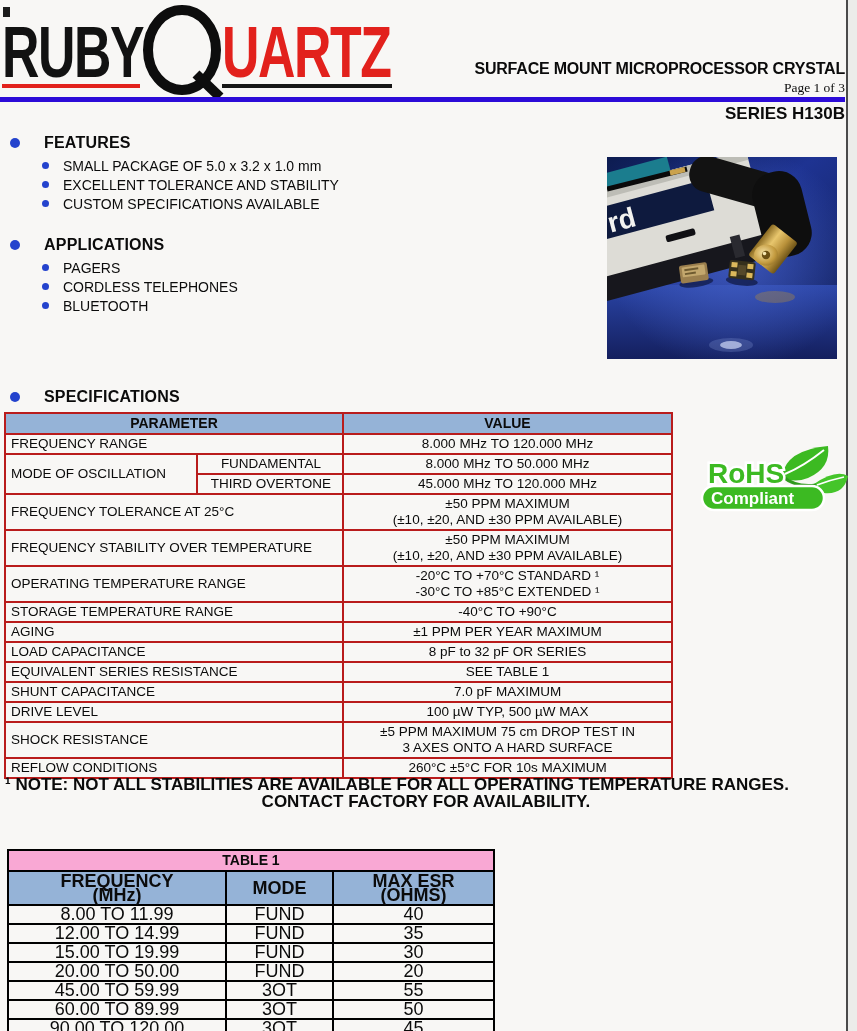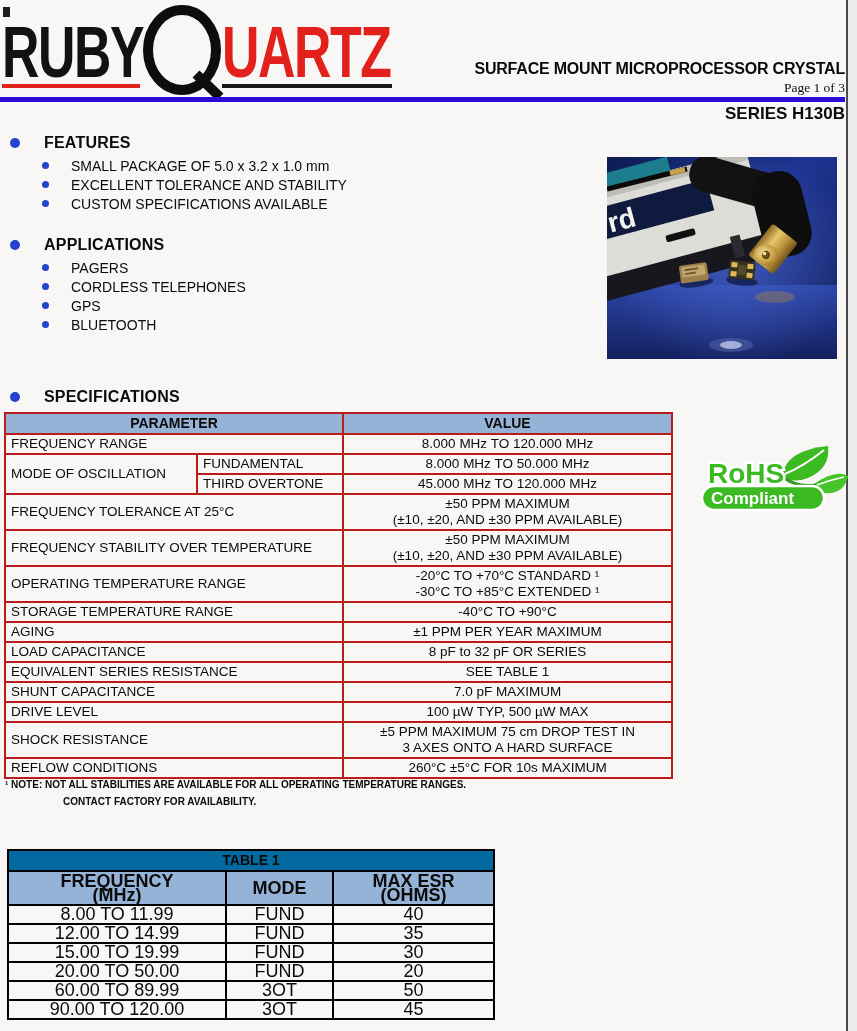--- a/index.html
+++ b/index.html
@@ -32,50 +32,50 @@
   .rule-blue { position:absolute; left:0; top:97px; width:845px; height:5px; background:#2c0bd8; }
   .series { position:absolute; top:104px; right:12px; font-size:17px; font-weight:bold; }
 
   
   .sec { position:absolute; left:0; }
   .sec-head { display:flex; align-items:center; }
   .sec-head .dot-big { width:10px; height:10px; border-radius:50%; background:#2443cd;
     margin:0 0 0 10px; flex:none; }
   .sec-head h2 { font-size:16px; font-weight:bold; margin-left:24px; letter-spacing:0.2px; }
   .sec ul { list-style:none; margin-top:4px; }
-  .sec li { display:flex; align-items:center; height:19px; font-size:14px;gap:8px; }
+  .sec li { display:flex; align-items:center; height:19px; font-size:14px; }
   .sec li .dot { width:7px; height:7px; border-radius:50%; background:#2443cd;
     margin-left:42px; margin-right:14px; flex:none; }
   .features { top:134px; }
   .applications { top:236px; }
   .spec-head { top:388px; }
 
   
   .photo { position:absolute; left:607px; top:157px; width:230px; height:202px; }
 
   
   table { border-collapse:collapse; }
   .spec-table { position:absolute; left:4px; top:412px; width:667px; table-layout:fixed; }
   .spec-table td { border:2px solid #b91c1c; font-size:13.5px; line-height:16px; padding:1px 3px; }
   .spec-table td.hd { background:#95b3d7; font-weight:bold; font-size:14px; text-align:center;
     line-height:17px; }
   .spec-table td.p { text-align:left; padding-left:5px; }
-  .spec-table td.s { text-align:left; padding-left:5px; }
+  .spec-table td.s { text-align:center; padding-left:5px; }
   .spec-table td.v { text-align:center; white-space:pre-line;margin-top:45px; }
 
   
-  .note { position:absolute; left:5px; top:776px; font-weight:bold; font-size:10px;
-    line-height:17px; }
+  .note { position:absolute; left:5px; top:776px; font-weight:bold; font-size:17px;
+    line-height:17px;text-align:center; }
   .note .l2 { margin-left:58px; }
 
   
   .table1 { position:absolute; left:7px; top:849px; width:486px; table-layout:fixed; }
   .table1 td { border:2px solid #000; font-size:18px; line-height:15px; padding:1px 2px;
     text-align:center; }
-  .table1 td.title { background:#0369a1; font-weight:bold; font-size:14px; line-height:17px; }
+  .table1 td.title { background:#f9a8d4; font-weight:bold; font-size:14px; line-height:17px; }
   .table1 td.hd { background:#95b3d7; font-weight:bold; white-space:pre-line; line-height:14px;
     padding:2px; }
 
   
   .rohs { position:absolute; left:698px; top:442px; width:152px; height:74px; }
 </style>
 </head>
 <body>
 
 <div class="page">
@@ -125,24 +125,20 @@
       <h2>APPLICATIONS</h2>
     </div>
     <ul>
       <li>
           <span class="dot"></span>
           <span>PAGERS</span>
         </li>
       <li>
           <span class="dot"></span>
           <span>CORDLESS TELEPHONES</span>
-        </li>
-      <li>
-          <span class="dot"></span>
-          <span>GPS</span>
         </li>
       <li>
           <span class="dot"></span>
           <span>BLUETOOTH</span>
         </li>
     </ul>
   </section>
 
   <svg class="photo" viewBox="0 0 230 202">
     <defs>
@@ -354,20 +350,25 @@
           <td>15.00 TO 19.99</td>
           <td>FUND</td>
           <td>30</td>
         </tr>
     <tr>
           <td>20.00 TO 50.00</td>
           <td>FUND</td>
           <td>20</td>
         </tr>
     <tr>
+          <td>45.00 TO 59.99</td>
+          <td>3OT</td>
+          <td>55</td>
+        </tr>
+    <tr>
           <td>60.00 TO 89.99</td>
           <td>3OT</td>
           <td>50</td>
         </tr>
     <tr>
           <td>90.00 TO 120.00</td>
           <td>3OT</td>
           <td>45</td>
         </tr>
   </tbody>

